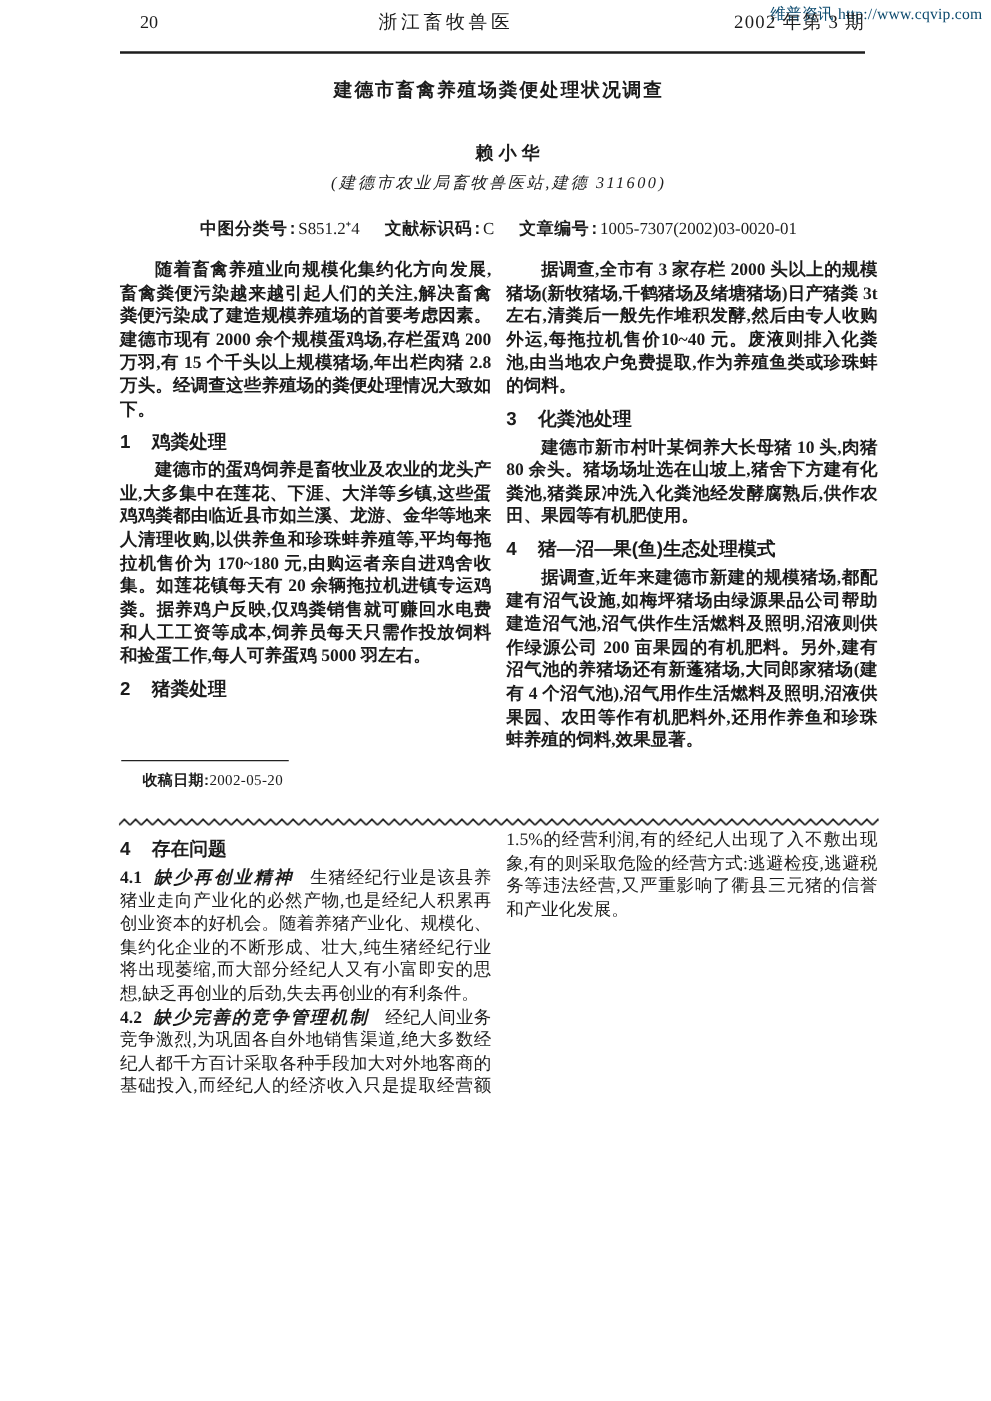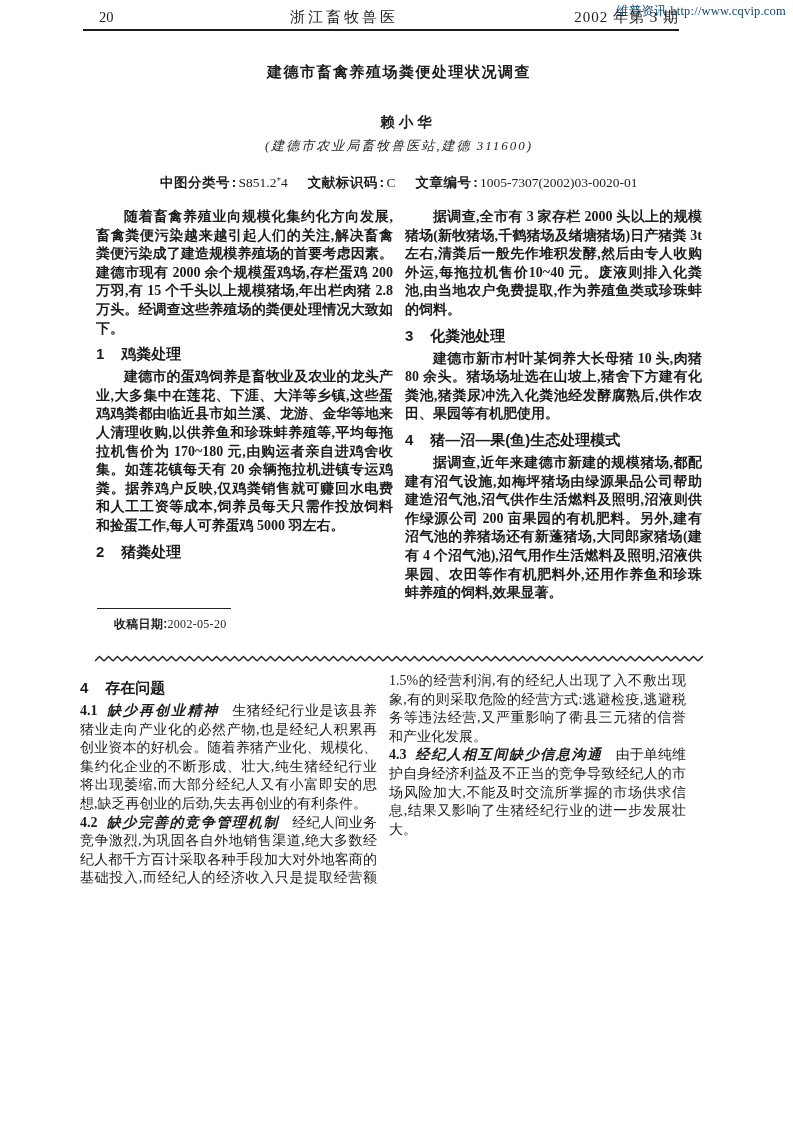--- a/index.html
+++ b/index.html
@@ -5,23 +5,23 @@
   html,body { margin:0; padding:0; background:#ffffff; }
   .page {
     position:relative; width:793px; height:1121px; background:#ffffff;
     color:#1c1c1c; font-family:"Liberation Serif", serif; overflow:hidden;
   }
   .watermark {
     position:absolute; top:3px; right:7px; font-size:12.5px;
     color:#0c4a6e; letter-spacing:0.2px;
   }
   .header-bar {
-    position:absolute; left:83px; top:8px; width:596px;
-    display:flex; justify-content:space-between; align-items:center;
-    padding-bottom:2px; border-bottom:2px solid #1d1d1d;
+    position:absolute; left:96px; top:8px; width:596px;
+    display:flex; justify-content:space-between; align-items:flex-end;
+    padding-bottom:14px; border-bottom:2px solid #1d1d1d;
   }
   .page-num { font-size:14.5px; padding-left:16px; }
   .journal-name { font-size:15px; letter-spacing:3px; font-family:"Liberation Sans", sans-serif; }
   .issue { font-size:15px; letter-spacing:1px; }
   .art-title {
     position:absolute; left:95px; top:63px; width:608px; text-align:center;
     font-size:15px; font-weight:bold; letter-spacing:1.5px;
     font-family:"Liberation Sans", sans-serif;
   }
   .art-author {
@@ -37,23 +37,23 @@
     white-space:nowrap;
   }
   .meta-line b { font-family:Liberation Mono, monospace; letter-spacing:0.5px; }
   .meta-gap { display:inline-block; width:20px; }
   .cols-top {
     position:absolute; left:96px; top:208px; width:606px; height:438px;
     column-count:2; column-gap:12px; column-fill:auto;
     font-size:14px; line-height:18.6px; text-align:justify;
   }
   .cols-bottom {
-    position:absolute; left:80px; top:664px; width:606px; height:234px;
+    position:absolute; left:96px; top:664px; width:606px; height:234px;
     column-count:2; column-gap:12px; column-fill:auto;
-    font-size:14px; line-height:18.6px; text-align:justify;margin-top:8px;
+    font-size:14px; line-height:18.6px; text-align:justify;
   }
   .body-para { margin:0; text-indent:2em; word-break:break-all;font-weight:bold; }
   .sec-head {
     margin:6px 0 5px; font-size:15px; font-weight:bold;
     font-family:"Liberation Sans", sans-serif; line-height:19px;
   }
   .sec-head .sec-num { margin-right:17px; }
   .col-break { break-after:column; -webkit-column-break-after:always; }
   .subsec { margin:0; word-break:break-all; }
   .sub-num { font-weight:bold; margin-right:9px; }
@@ -134,18 +134,15 @@
     </h2>
 
     <p class="subsec">
       <b class="sub-num">4.1</b><b class="sub-title">缺少再创业精神</b><span>生猪经纪行业是该县养猪业走向产业化的必然产物,也是经纪人积累再创业资本的好机会。随着养猪产业化、规模化、集约化企业的不断形成、壮大,纯生猪经纪行业将出现萎缩,而大部分经纪人又有小富即安的思想,缺乏再创业的后劲,失去再创业的有利条件。</span>
     </p>
 
     <p class="subsec">
       <b class="sub-num">4.2</b><b class="sub-title">缺少完善的竞争管理机制</b><span>经纪人间业务竞争激烈,为巩固各自外地销售渠道,绝大多数经纪人都千方百计采取各种手段加大对外地客商的基础投入,而经纪人的经济收入只是提取经营额 1.5%的经营利润,有的经纪人出现了入不敷出现象,有的则采取危险的经营方式:逃避检疫,逃避税务等违法经营,又严重影响了衢县三元猪的信誉和产业化发展。</span>
     </p>
 
-    <p class="subsec">
-      <b class="sub-num">4.3</b><b class="sub-title">经纪人相互间缺少信息沟通</b><span>由于单纯维护自身经济利益及不正当的竞争导致经纪人的市场风险加大,不能及时交流所掌握的市场供求信息,结果又影响了生猪经纪行业的进一步发展壮大。</span>
-    </p>
   </div>
 
 </div>
 
 </body></html>

